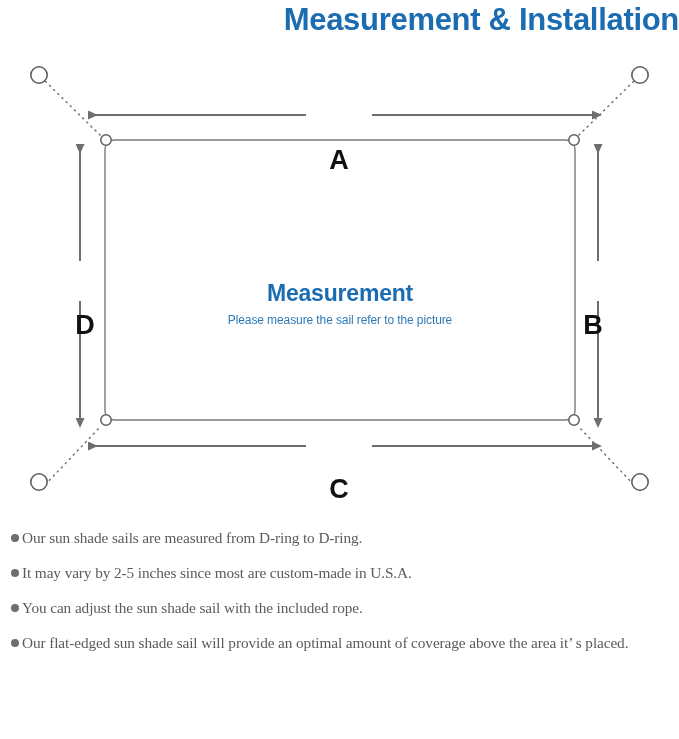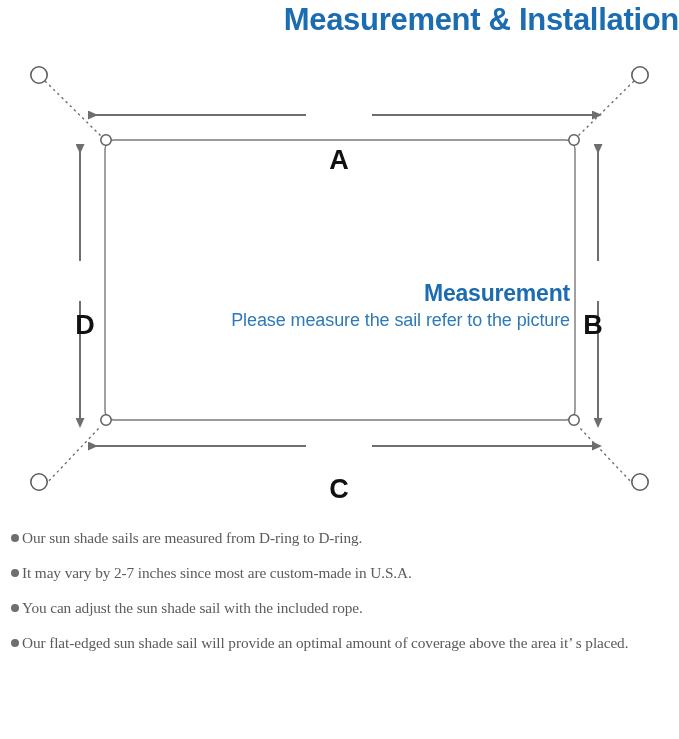--- a/index.html
+++ b/index.html
@@ -52,34 +52,34 @@
     width: 679px;
     height: 470px;
   }
 
   
   .sail-center {
     position: absolute;
     left: 110px;
     top: 230px;
     width: 460px;
-    text-align: right;
+    text-align: center;
     pointer-events: none;
   }
   .sail-center-title {
     font-size: 23px;
     font-weight: bold;
     color: #1B6CB0;
     line-height: 30px;
     letter-spacing: -0.2px;
     font-family: "Liberation Sans", sans-serif;
   }
   .sail-center-sub {
     margin-top: 3px;
-    font-size: 18px;
+    font-size: 12px;
     font-weight: normal;
     color: #2E7AB8;
     line-height: 19px;
     letter-spacing: -0.1px;
     font-family: "Liberation Sans", sans-serif;
   }
 
   
   .dim-letter {
     position: absolute;
@@ -198,21 +198,21 @@
     <div class="dim-letter dim-d">D</div>
   </div>
 
   <ul class="notes">
     <li class="note-item">
       <span class="note-bullet"></span>
       <span class="note-text">Our sun shade sails are measured from D-ring to D-ring.</span>
     </li>
     <li class="note-item">
       <span class="note-bullet"></span>
-      <span class="note-text">It may vary by 2-7 inches since most are custom-made in U.S.A.</span>
+      <span class="note-text">It may vary by 2-5 inches since most are custom-made in U.S.A.</span>
     </li>
     <li class="note-item">
       <span class="note-bullet"></span>
       <span class="note-text">You can adjust the sun shade sail with the included rope.</span>
     </li>
     <li class="note-item">
       <span class="note-bullet"></span>
       <span class="note-text">Our flat-edged sun shade sail will provide an optimal amount of coverage above the area it’ s placed.</span>
     </li>
   </ul>

